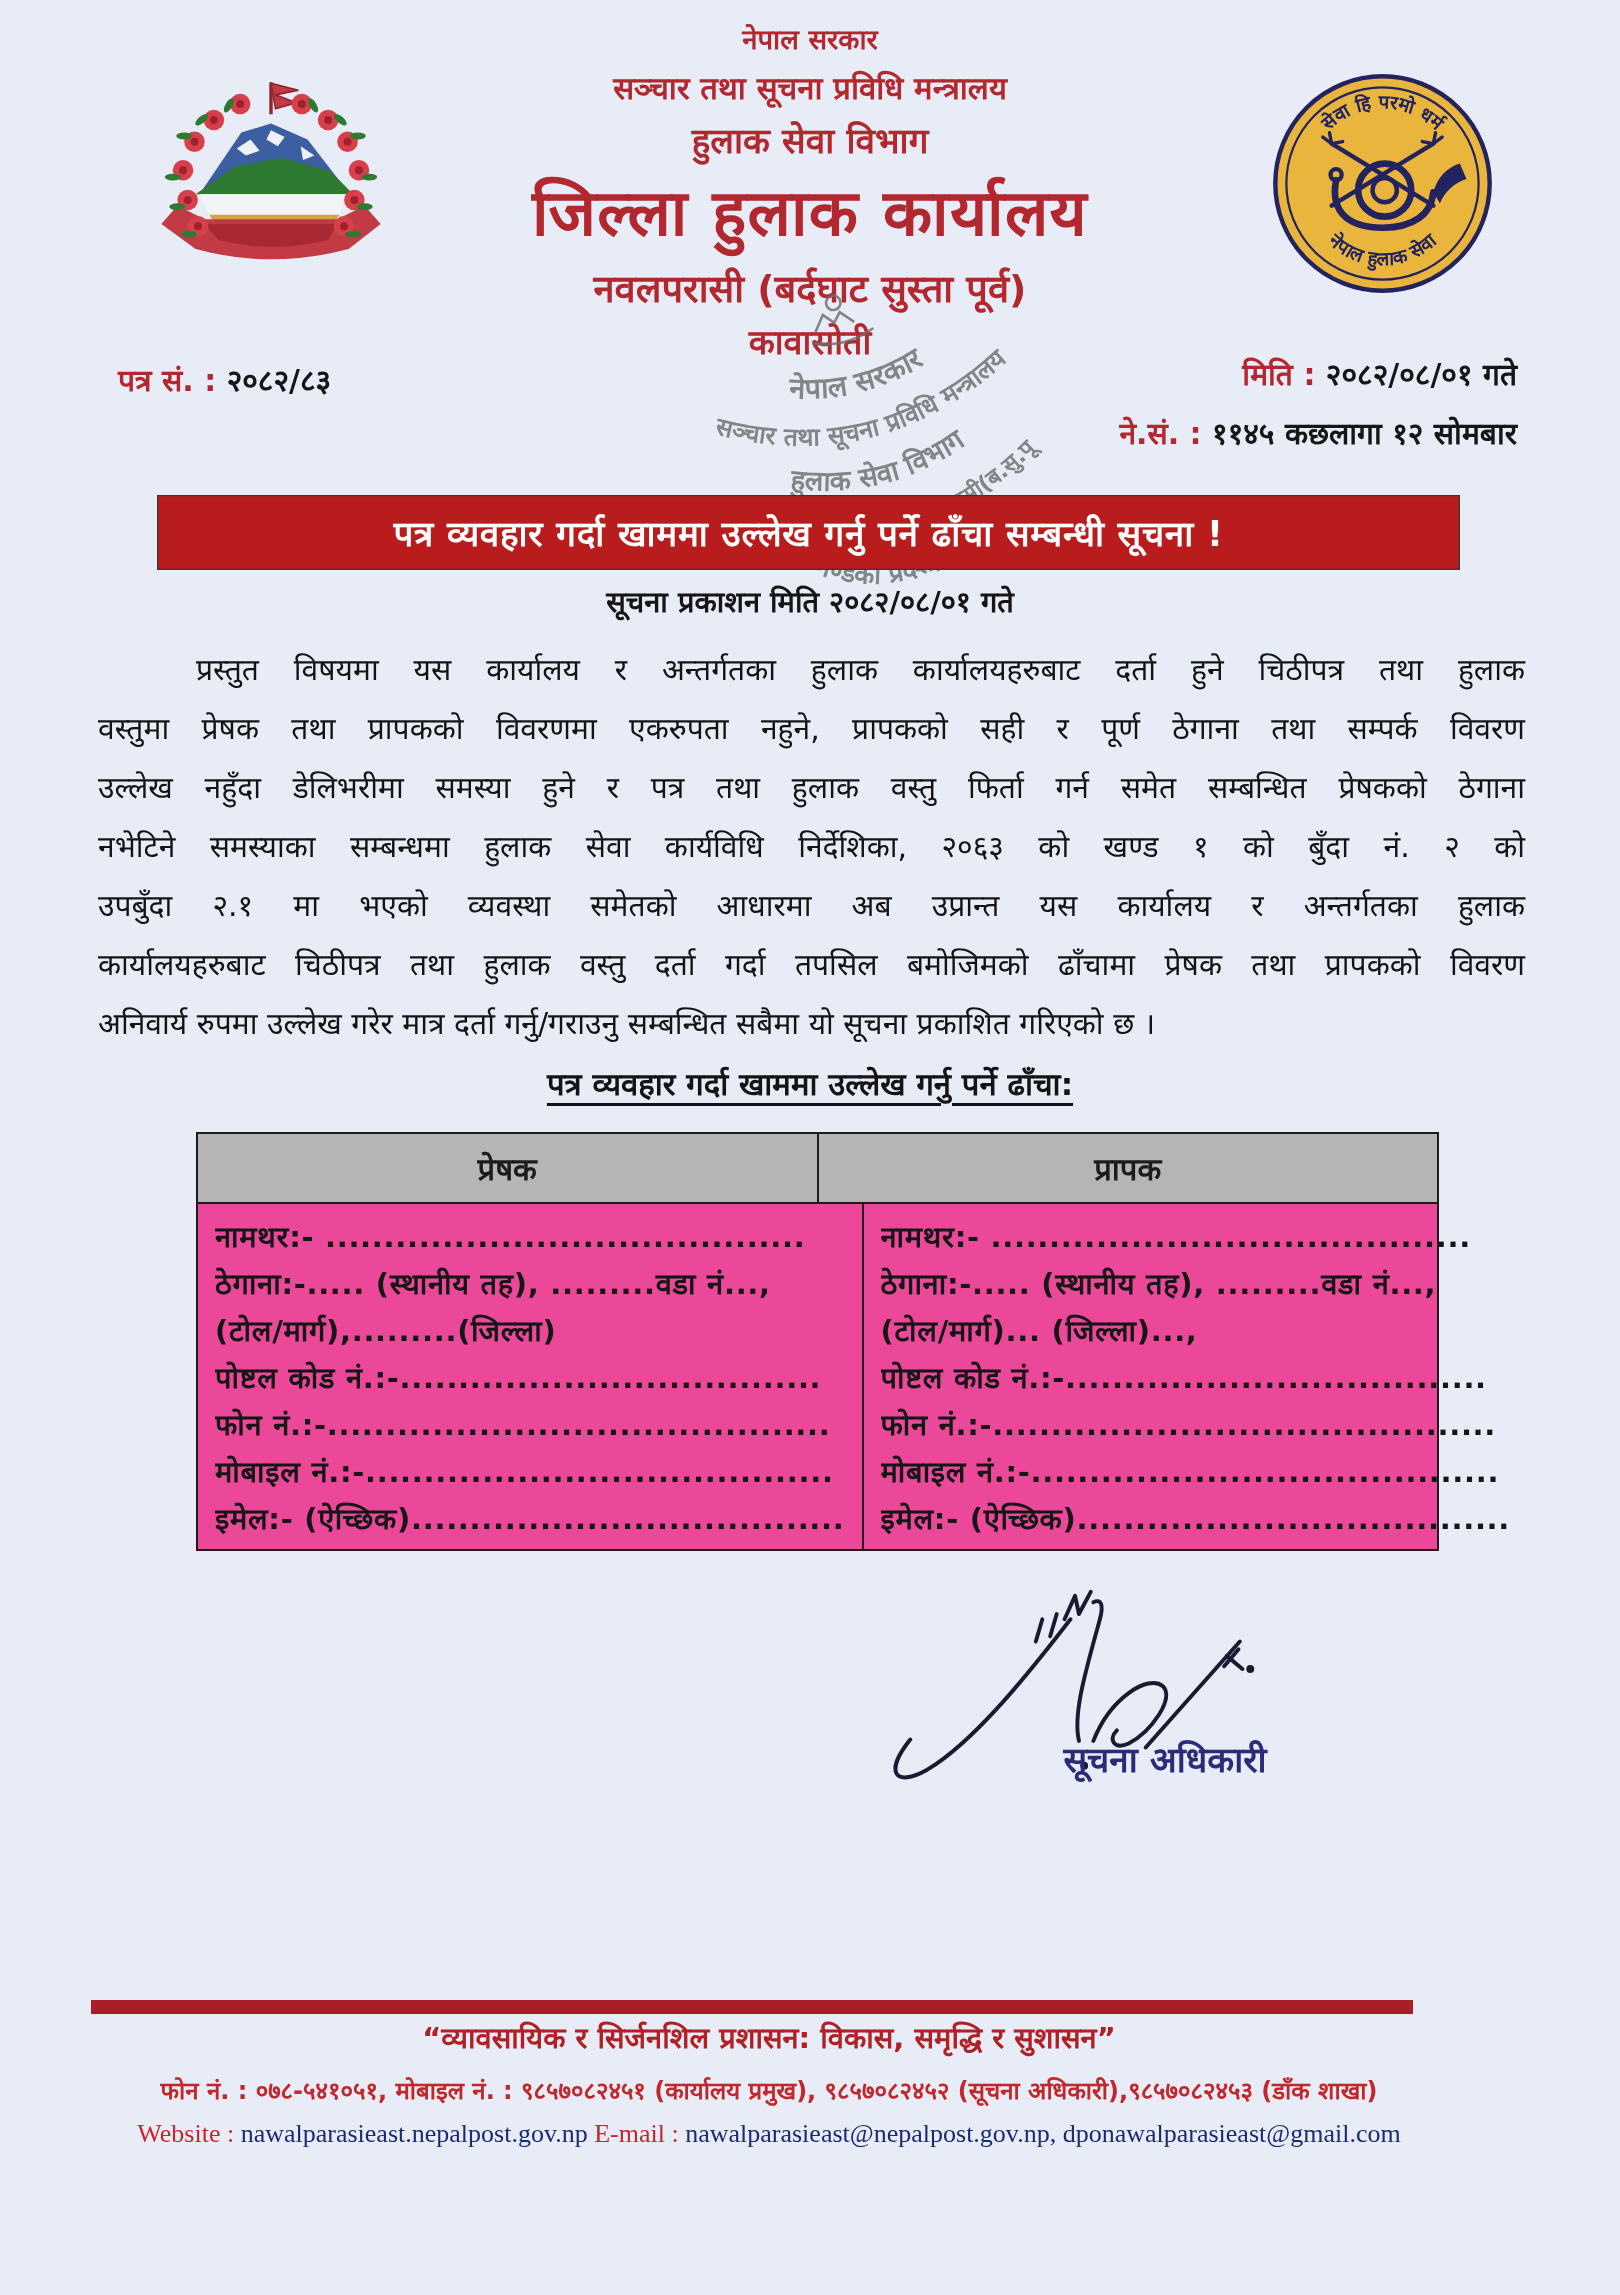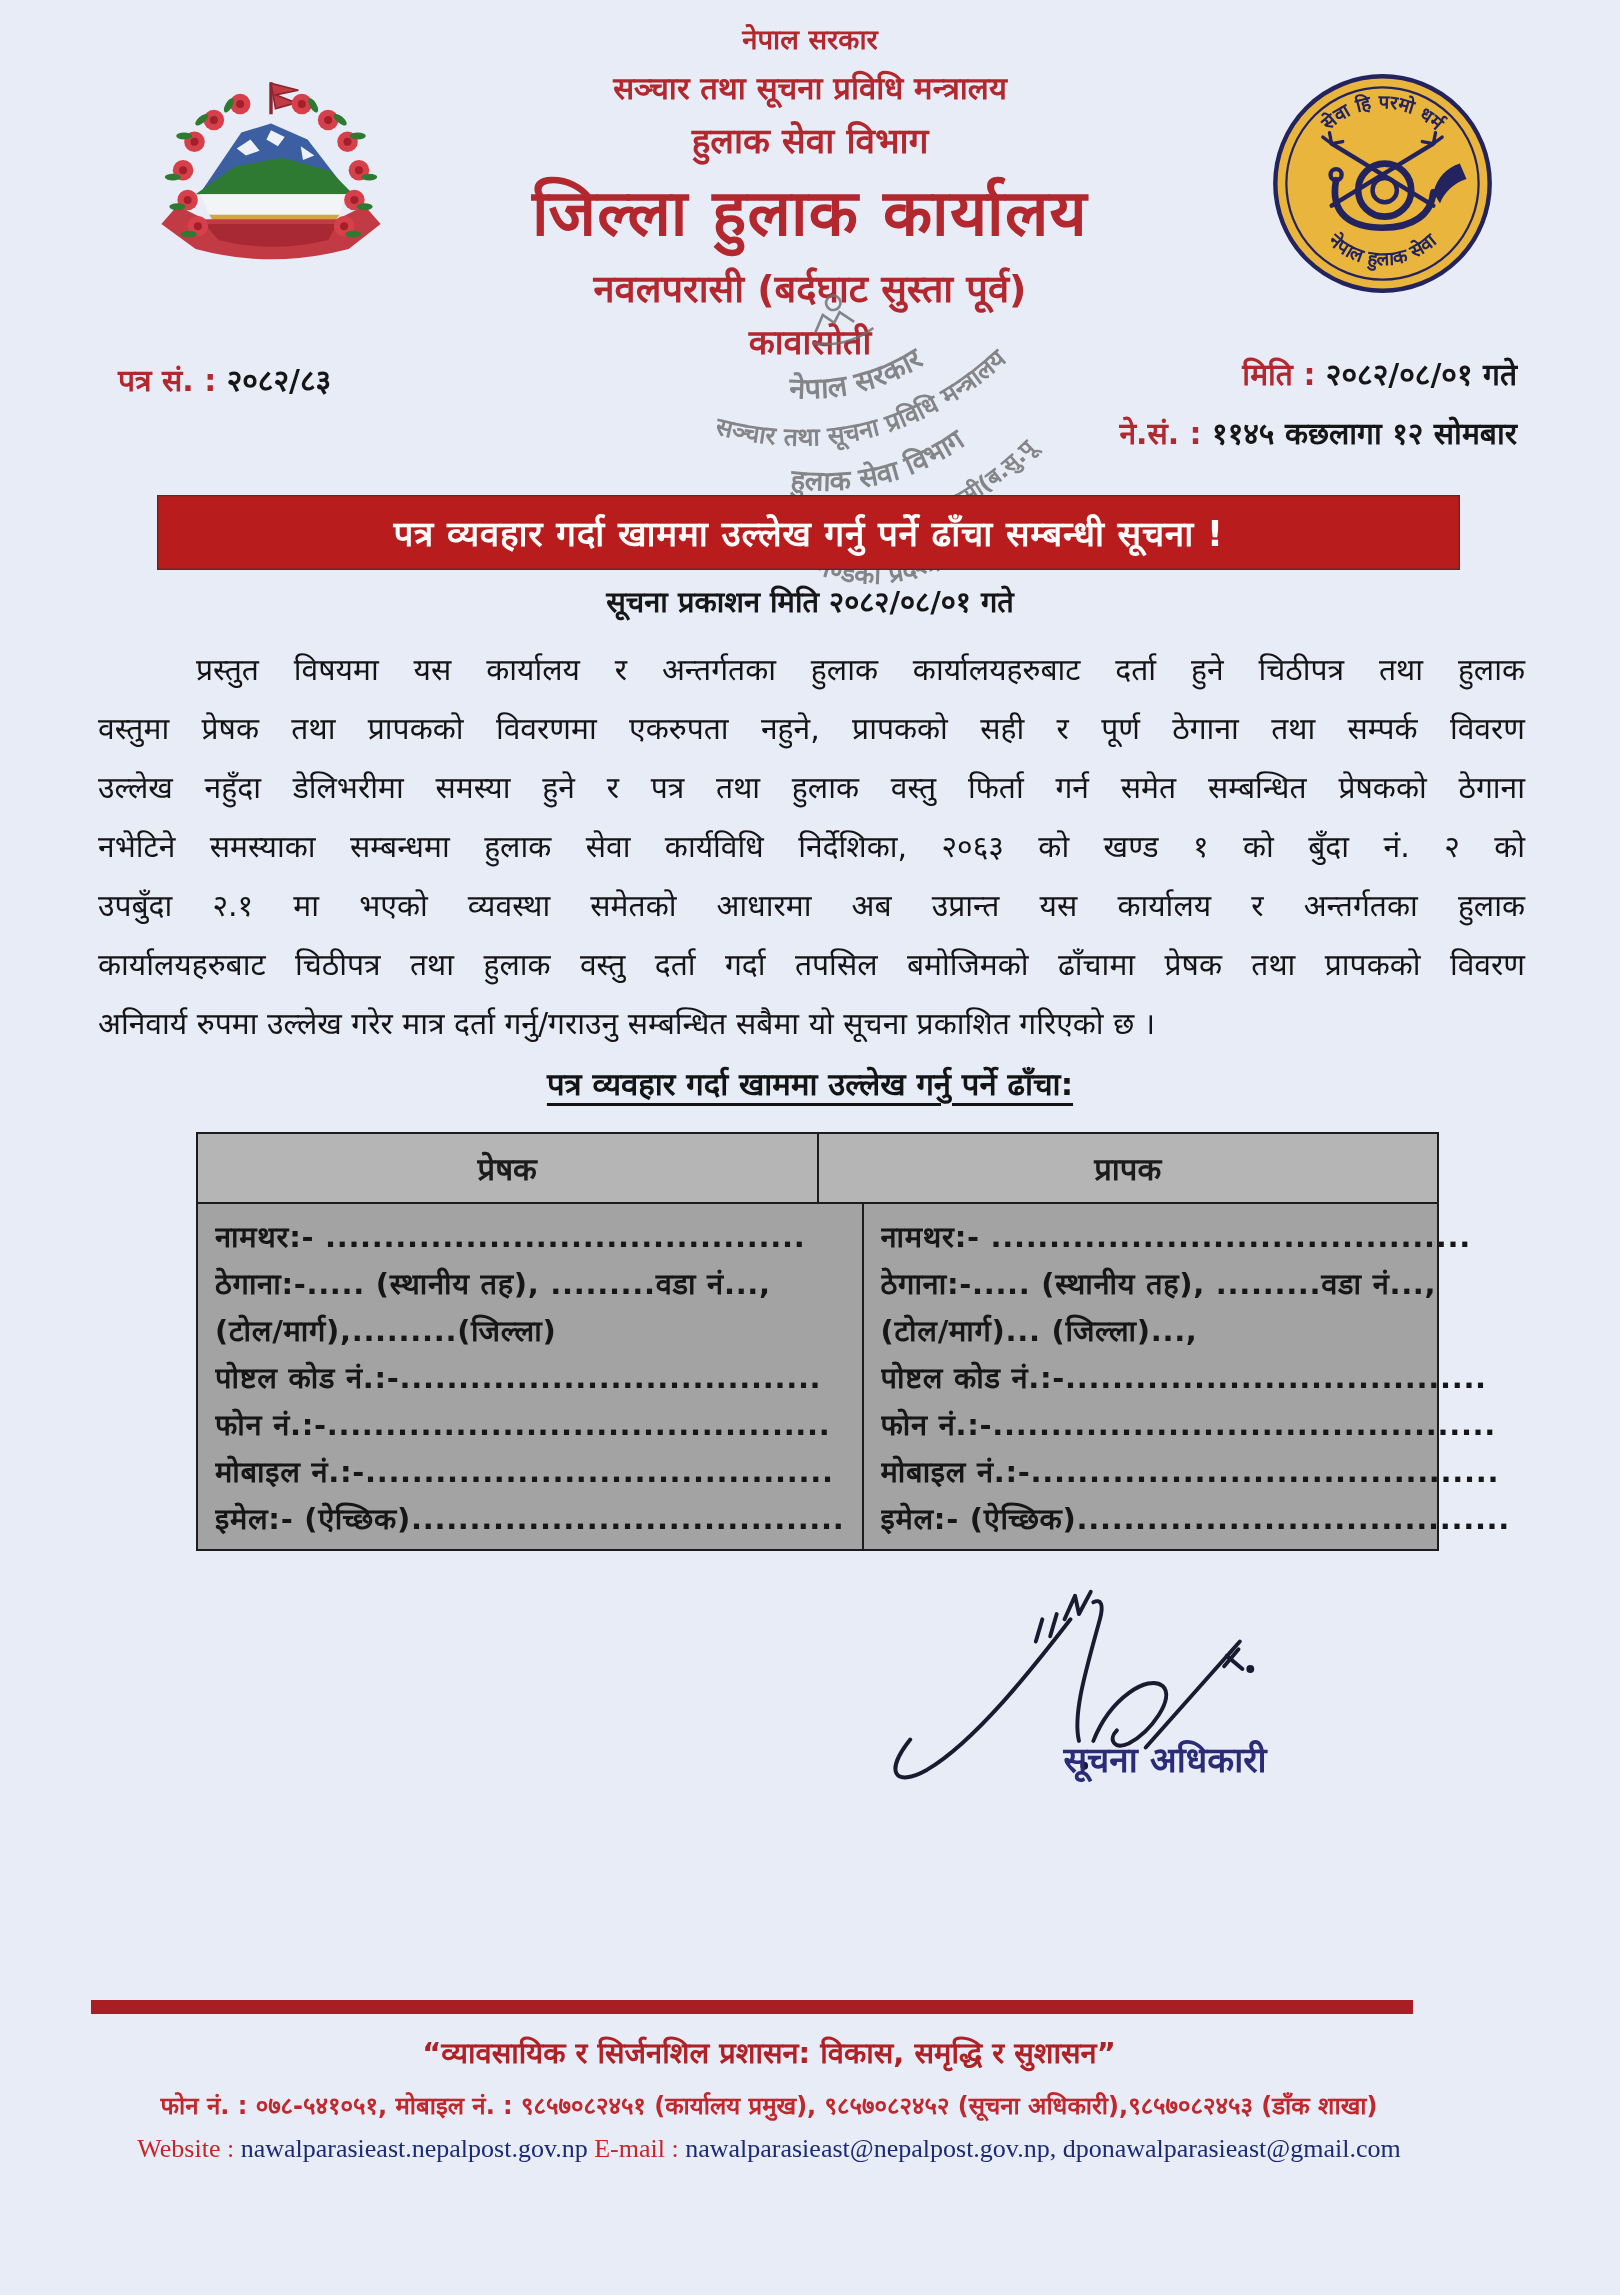--- a/index.html
+++ b/index.html
@@ -42,41 +42,41 @@
   .body-line.just{text-align-last:justify;}
   .body-line.first{text-indent:98px;}
   .format-heading{
     position:absolute;left:0;right:0;top:1062px;text-align:center;
     font-size:31px;font-weight:800;color:#141414;
     text-decoration:underline;text-underline-offset:7.9px;text-decoration-thickness:2.6px;
   }
   
   .format-table{
     position:absolute;left:196px;top:1132px;width:1239px;
-    border:2px solid #1c1c1c;background:#a3a3a3;
+    border:2px solid #1c1c1c;background:#ec4899;
   }
   .ft-header{display:flex;background:#b5b5b5;border-bottom:2px solid #1c1c1c;}
   .ft-header .ft-h{
     flex:1;text-align:center;font-size:31px;font-weight:800;color:#1c1c1c;
     padding:13px 0;
   }
   .ft-header .ft-h:first-child{border-right:2px solid #1c1c1c;}
   .ft-body{display:flex;}
   .ft-col{flex:1;padding:15.7px 17px 13px 17px;}
   .ft-col.left{border-right:2px solid #1c1c1c;}
   .cell-line{font-size:29px;font-weight:700;color:#161616;line-height:34px;margin-bottom:13px;letter-spacing:0.7px;white-space:nowrap;overflow:hidden;}
   .cell-line:last-child{margin-bottom:0;}
   
   .signature-svg{position:absolute;left:871px;top:1576px;width:497px;height:216px;}
   .sig-title{position:absolute;left:1011px;top:1735px;width:308px;text-align:center;
     font-size:35px;font-weight:800;color:#2b2b78;}
   
   .footer{position:absolute;left:39px;width:1460px;top:2000px;text-align:center;}
   .f-bar{width:1322px;height:14.4px;background:#a81e24;margin:0 auto 0 52px;}
-  .f-slogan{margin-top:18px;font-size:29px;font-weight:800;color:#b02025;}
+  .f-slogan{margin-top:3px;font-size:29px;font-weight:800;color:#b02025;}
   .f-phone{margin-top:17px;font-size:24px;font-weight:700;color:#c0282e;}
   .f-web{margin-top:13px;font-size:26px;font-weight:400;font-family:"Liberation Serif",serif;}
   .f-web .lab{color:#c8242b;}
   .f-web .val{color:#1b2a74;}
 </style>
 </head>
 <body>
 
 <div class="page">
 

